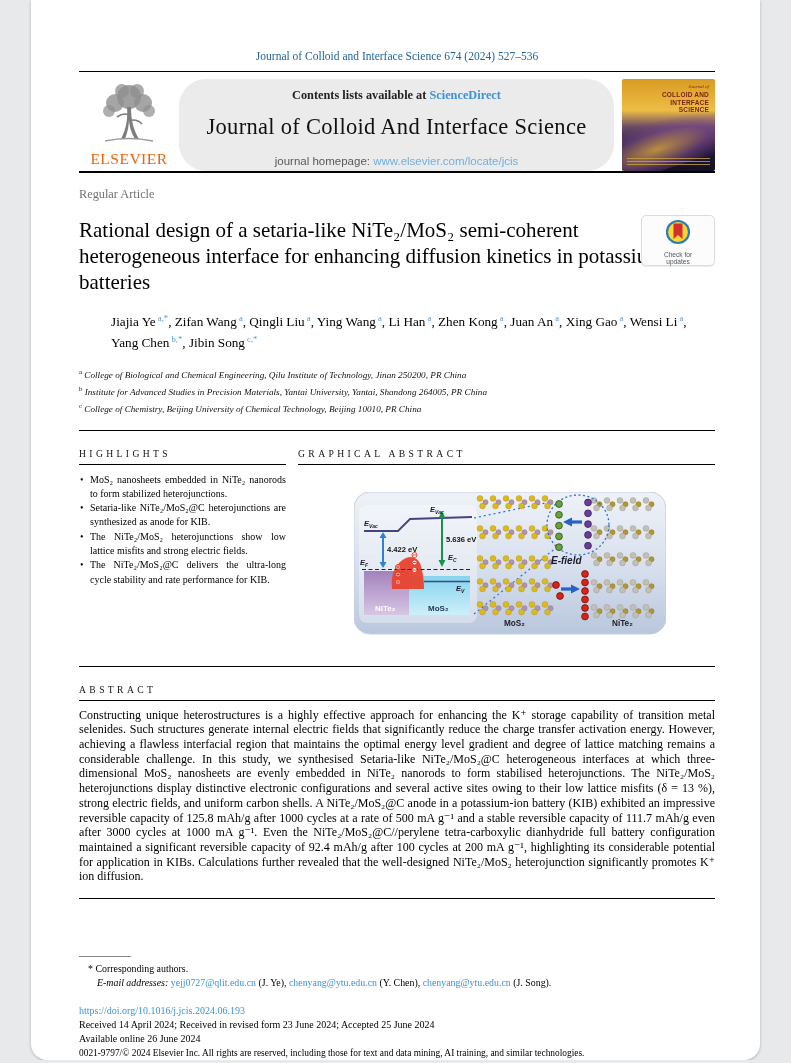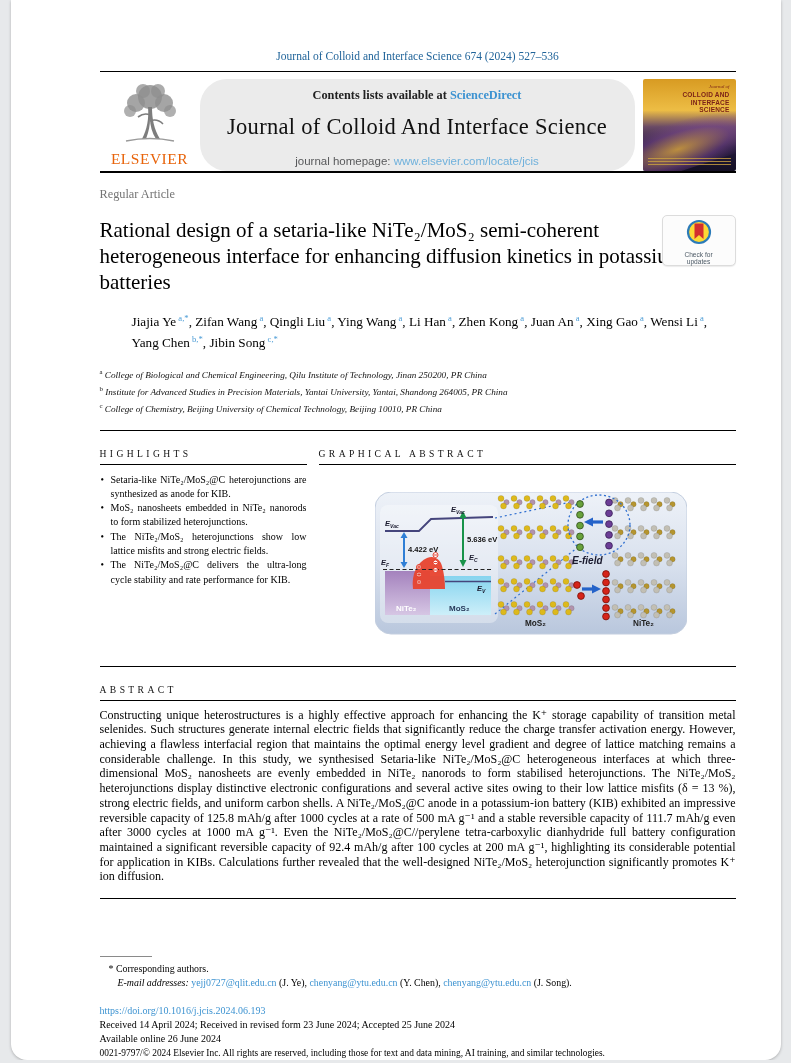--- a/index.html
+++ b/index.html
@@ -1,18 +1,18 @@
 <!DOCTYPE html>
 <html><head>
 <meta charset="utf-8">
 <style>
   html,body{margin:0;padding:0;}
   body{background:#e7e9eb;font-family:"Liberation Serif","DejaVu Serif",serif;-webkit-font-smoothing:antialiased;}
   .page{width:729px;min-height:1045px;background:#fff;margin:0 auto;position:relative;
-        border-radius:0 0 16px 16px;box-shadow:0 1px 3px rgba(0,0,0,.25);overflow:hidden;padding-left:41px;}
+        border-radius:0 0 16px 16px;box-shadow:0 1px 3px rgba(0,0,0,.25);overflow:hidden;}
   .content{margin:0 45px 0 48px;}
 
   
   .citation{padding-top:50px;text-align:center;font-size:11.5px;color:#1f6399;}
   .rule-thin{border-top:1px solid #000;margin-top:9px;}
   .rule-thick{border-top:2.5px solid #000;}
 
   
   .masthead{display:flex;margin-top:7px;height:92px;align-items:stretch;}
   .logo-block{width:100px;display:flex;flex-direction:column;align-items:center;justify-content:flex-start;padding-top:2px;}
@@ -144,22 +144,22 @@
         </div>
     </div>
 
     <div class="section-rule"></div>
 
     <div class="two-col">
       <div class="col-left">
         <div class="sec-head">HIGHLIGHTS</div>
         <div class="sec-rule"></div>
         <ul class="hl-list" id="highlights">
+            <li>MoS₂ nanosheets embedded in NiTe₂ nanorods to form stabilized heterojunctions.</li>
             <li>Setaria-like NiTe₂/MoS₂@C heterojunctions are synthesized as anode for KIB.</li>
-            <li>MoS₂ nanosheets embedded in NiTe₂ nanorods to form stabilized heterojunctions.</li>
             <li>The NiTe₂/MoS₂ heterojunctions show low lattice misfits and strong electric fields.</li>
             <li>The NiTe₂/MoS₂@C delivers the ultra-long cycle stability and rate performance for KIB.</li>
           </ul>
       </div>
       <div class="col-right">
         <div class="sec-head">GRAPHICAL ABSTRACT</div>
         <div class="sec-rule"></div>
         <div class="ga-wrap">
           <svg width="312" height="146" viewBox="0 0 312 146">
             <defs>

